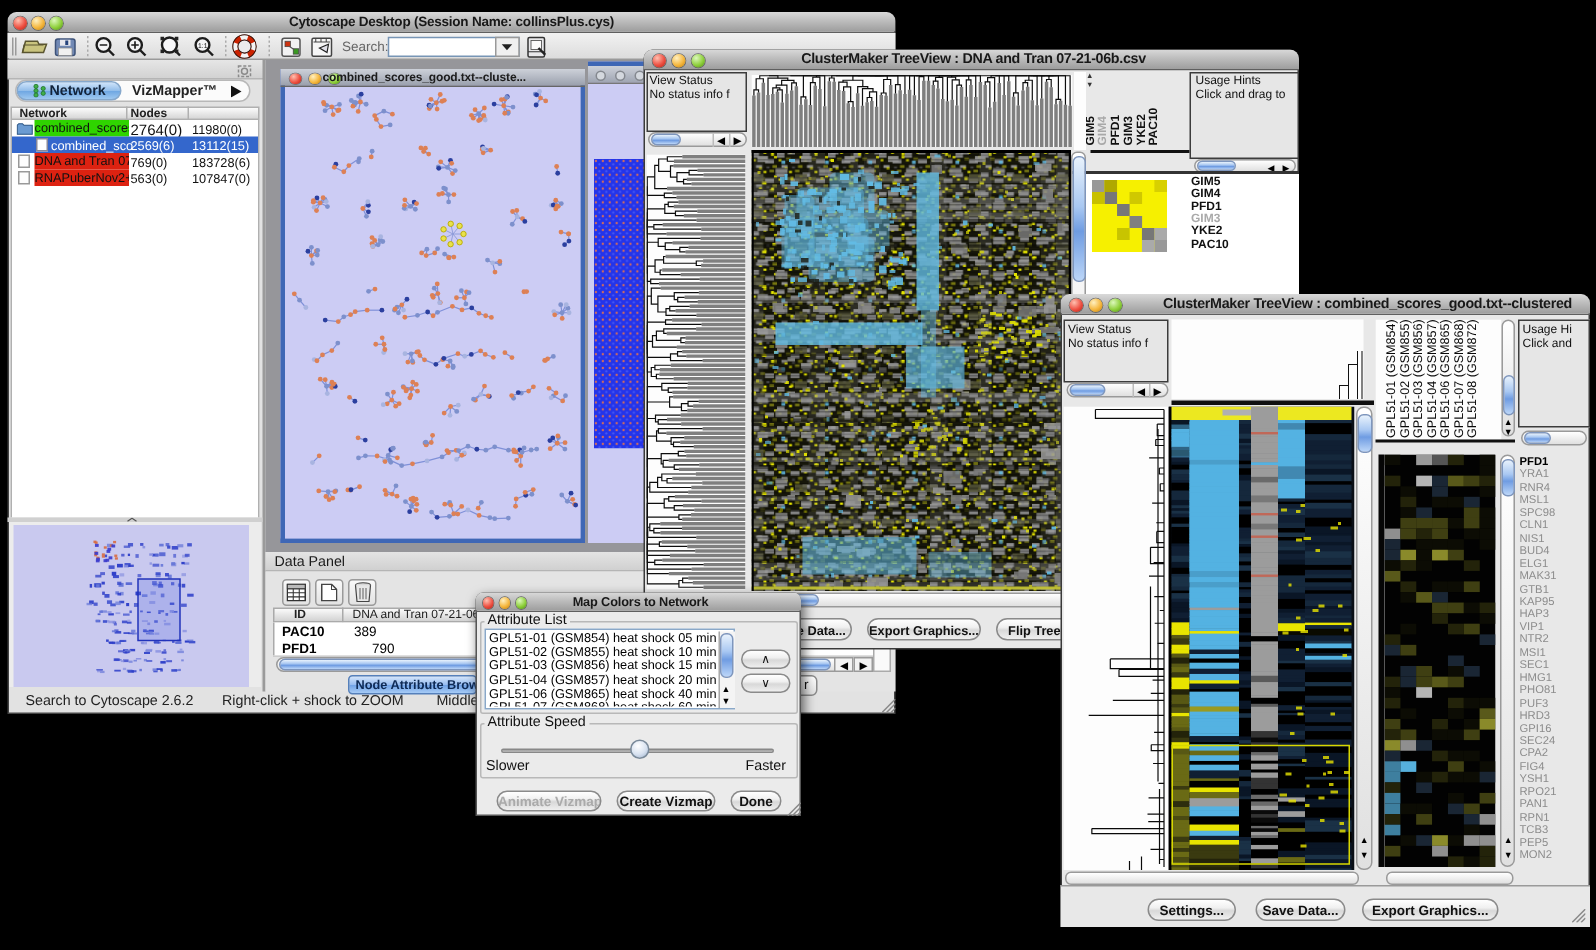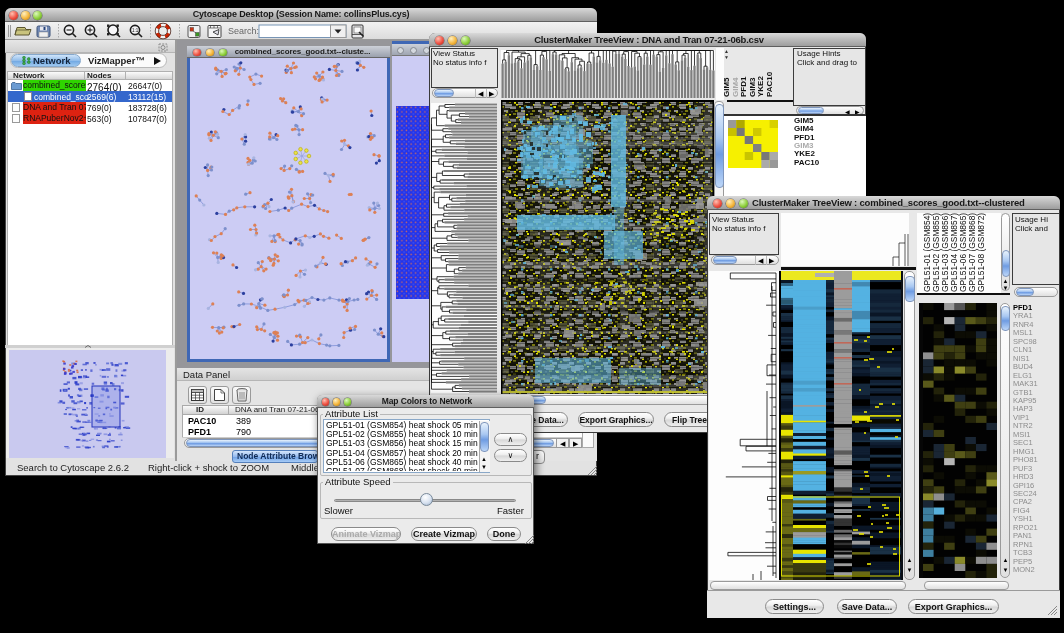--- a/index.html
+++ b/index.html
@@ -107,21 +107,21 @@
 <div style="left:87px;top:71.5px;font-size:8px;font-weight:bold;color:#222">Nodes</div>
 <div style="left:128px;top:81px;font-size:8px;font-weight:bold;color:#222">Edges</div>
 <div class="" style="left:84px;top:71px;width:1px;height:9px;background:#b0b0b0"></div>
 <div class="" style="left:125px;top:71px;width:1px;height:9px;background:#b0b0b0"></div>
 <div class="" style="left:7px;top:80px;width:166px;height:265px;background:#fff;border-left:1px solid #b0b0b0;border-right:1px solid #b0b0b0"></div>
 <div class="" style="left:23px;top:80px;width:63px;height:11px;background:#2fd400;overflow:hidden;font-size:8.5px;line-height:10.5px;color:#111;white-space:nowrap">combined_scores_</div>
 <svg style="left:11px;top:82px" width="11" height="8" viewBox="0 0 11 8">
     <path d="M0.5 7.5 V1.5 L1.5 0.5 H4 L5 1.5 H10.5 V7.5 Z" fill="#6b9bd2" stroke="#2a5585" stroke-width="0.7"></path>
   </svg>
 <div style="left:87px;top:81.5px;font-size:10px;color:#111">2764(0)</div>
-<div style="left:128px;top:81.5px;font-size:8.5px;color:#111">26647(0)</div>
+<div style="left:128px;top:81.5px;font-size:8.5px;color:#111">11980(0)</div>
 <div class="" style="left:8px;top:91px;width:164px;height:11px;background:#3467cc"></div>
 <div class="" style="left:24px;top:92px;width:8px;height:9px;background:#fff;border:0.5px solid #889"></div>
 <div style="left:34px;top:92.5px;font-size:8.5px;color:#fff">combined_sco</div>
 <div style="left:87px;top:92.5px;font-size:8.5px;color:#fff">2569(6)</div>
 <div style="left:128px;top:92.5px;font-size:8.5px;color:#fff">13112(15)</div>
 <div class="" style="left:23px;top:102px;width:63px;height:11px;background:#dd2211;overflow:hidden;font-size:8.5px;line-height:10.5px;color:#111;white-space:nowrap">DNA and Tran 07</div>
 <div class="" style="left:12px;top:103px;width:8px;height:9px;background:#fdfdfd;border:0.5px solid #999"></div>
 <div style="left:87px;top:103.5px;font-size:8.5px;color:#111">769(0)</div>
 <div style="left:128px;top:103.5px;font-size:8.5px;color:#111">183728(6)</div>
 <div class="" style="left:23px;top:113px;width:63px;height:11px;background:#dd2211;overflow:hidden;font-size:8.5px;line-height:10.5px;color:#111;white-space:nowrap">RNAPuberNov2+!</div>
@@ -374,21 +374,21 @@
     <path d="M4 4 V11.5 M6 4 V11.5 M8 4 V11.5" stroke="#666" stroke-width="0.7"></path>
   </svg>
 <div class="" style="left:182px;top:405px;width:410px;height:10px;background:linear-gradient(#fafafa,#d2d2d2);border:1px solid #aaa"></div>
 <div style="left:196px;top:406px;font-size:8px;font-weight:bold;color:#222">ID</div>
 <div style="left:235px;top:406px;font-size:8px;color:#222">DNA and Tran 07-21-06...</div>
 <div class="" style="left:228px;top:405px;width:1px;height:10px;background:#aaa"></div>
 <div class="" style="left:182px;top:415px;width:410px;height:22px;background:#fff;border-left:1px solid #aaa;border-right:1px solid #aaa"></div>
 <div style="left:188px;top:417px;font-size:9px;font-weight:bold;color:#000">PAC10</div>
 <div style="left:236px;top:417px;font-size:9px;color:#000">389</div>
 <div style="left:188px;top:428px;font-size:9px;font-weight:bold;color:#000">PFD1</div>
-<div style="left:236px;top:428px;font-size:9px;color:#000">790</div>
+<div style="left:248px;top:428px;font-size:9px;color:#000">790</div>
 <div class="" style="left:182px;top:437px;width:410px;height:1px;background:#ccc"></div>
 <div class="track" style="left:184px;top:438px;width:399px;height:10px;"></div>
 <div class="aqthumb" style="left:186px;top:439px;width:368px;height:8px;"></div>
 <div class="" style="left:556px;top:438px;width:13px;height:10px;background:#f2f2f2;border:1px solid #9a9a9a"><span style="position:relative;top:0px;left:3px;font-size:7px">◀</span></div>
 <div class="" style="left:569px;top:438px;width:13px;height:10px;background:#f2f2f2;border:1px solid #9a9a9a"><span style="position:relative;top:0px;left:3px;font-size:7px">▶</span></div>
 <div class="" style="left:582px;top:431px;width:12px;height:17px;background:#fafafa;border:1px solid #aaa"></div>
 <div class="" style="left:232px;top:450px;width:86px;height:13px;background:linear-gradient(#d5e6fb,#97bcf0 50%,#70a2e6 52%,#a6cbf6);border:1px solid #5580bb;border-radius:3px;overflow:hidden"></div>
 <div style="left:237px;top:452px;font-size:8.5px;font-weight:bold;color:#0e2a55">Node Attribute Brows</div>
 <div class="" style="left:524px;top:450px;width:21px;height:14px;background:linear-gradient(#fff,#e0e0e0);border:1px solid #8a8a8a;border-radius:4px"></div>
 <div style="left:536px;top:452px;font-size:9px;color:#111">r</div>
@@ -416,21 +416,21 @@
         <circle cx="3.6" cy="3.6" r="0.75" fill="#4a5af2"></circle>
       </pattern>
     </defs>
     <rect width="35" height="193" fill="url(#bm)"></rect>
   </svg>
 <div style="left:187px;top:46px;width:203px;height:316px;background:#ccccf4;border:3px solid #3f67b5;border-top:none"></div>
 <div style="left:187px;top:46px;width:203px;height:12px;background:linear-gradient(#cdd1d9,#9aa0ad);border-bottom:1px solid #666"></div>
 <div style="left:193px;top:48.5px;width:7.5px;height:7.5px;border-radius:50%;background:radial-gradient(circle at 35% 30%,#ffc0b0,#ee5042 55%,#b01f12);box-shadow:0 0 0 0.5px rgba(60,60,60,.6)"></div>
 <div style="left:206px;top:48.5px;width:7.5px;height:7.5px;border-radius:50%;background:radial-gradient(circle at 35% 30%,#fff0c0,#f5b73e 55%,#c07d0a);box-shadow:0 0 0 0.5px rgba(60,60,60,.6)"></div>
 <div style="left:219px;top:48.5px;width:7.5px;height:7.5px;border-radius:50%;background:radial-gradient(circle at 35% 30%,#dcf8bc,#8fd03c 55%,#4d8d10);box-shadow:0 0 0 0.5px rgba(60,60,60,.6)"></div>
-<div style="left:215px;top:48px;width:175px;height:10px;font-size:8px;letter-spacing:-0.1px;font-weight:bold;color:#1c1c1c;text-align:center;white-space:nowrap;overflow:hidden">combined_scores_good.txt--cluste...</div>
+<div style="left:215px;top:48px;width:175px;height:10px;font-size:8px;letter-spacing:-0.1px;font-weight:bold;color:#1c1c1c;text-align:left;white-space:nowrap;overflow:hidden">combined_scores_good.txt--cluste...</div>
 <svg style="left:190px;top:58px" width="197" height="301" viewBox="0 0 197 301">
     <rect width="197" height="301" fill="#ccccf4"></rect>
     <g stroke="#7f90d8" stroke-width="0.8">
       <line x1="31.2" y1="13.3" x2="25.7" y2="10.2"></line>
       <line x1="31.2" y1="13.3" x2="35.2" y2="15.8"></line>
       <line x1="31.2" y1="13.3" x2="27.7" y2="12.2"></line>
       <line x1="31.2" y1="13.3" x2="36.3" y2="11.6"></line>
       <line x1="31.2" y1="13.3" x2="36.0" y2="15.3"></line>
       <line x1="31.2" y1="13.3" x2="32.1" y2="18.4"></line>
       <line x1="31.2" y1="13.3" x2="26.7" y2="15.8"></line>
@@ -2154,21 +2154,21 @@
 <div class="aqthumb" style="left:504px;top:396px;width:42px;height:8px;"></div>
 <div class="aqbtn" style="left:446px;top:412px;width:62px;height:15px;font-size:8.5px;font-weight:bold;line-height:14px">Settings...</div>
 <div class="aqbtn" style="left:512px;top:412px;width:56px;height:15px;font-size:8.5px;font-weight:bold;line-height:14px">Save Data...</div>
 <div class="aqbtn" style="left:578px;top:412px;width:76px;height:15px;font-size:8.5px;font-weight:bold;line-height:14px">Export Graphics...</div>
 <div class="aqbtn" style="left:664px;top:412px;width:70px;height:15px;font-size:8.5px;font-weight:bold;line-height:14px">Flip Tree Nod</div>
 <div class="" style="left:707px;top:196px;width:353px;height:422px;background:#e8e8e8;border-radius:6px 6px 0 0;border:1px solid #3a3a3a"></div>
 <div class="tb" style="left:707px;top:196px;width:353px;height:14px;border-radius:6px 6px 0 0"></div>
 <div class="lt red" style="left:712.5px;top:199px;width:9px;height:9px;"></div>
 <div class="lt yel" style="left:725.5px;top:199px;width:9px;height:9px;"></div>
 <div class="lt grn" style="left:738.5px;top:199px;width:9px;height:9px;"></div>
-<div style="left:752px;top:198px;width:296px;font-size:9.5px;letter-spacing:-0.2px;font-weight:bold;color:#181818;text-align:left;white-space:nowrap;overflow:hidden">ClusterMaker TreeView : combined_scores_good.txt--clustered</div>
+<div style="left:752px;top:198px;width:296px;font-size:9.5px;letter-spacing:-0.2px;font-weight:bold;color:#181818;text-align:right;white-space:nowrap;overflow:hidden">ClusterMaker TreeView : combined_scores_good.txt--clustered</div>
 <div class="panel" style="left:709px;top:213px;width:70px;height:42px;"></div>
 <div style="left:712px;top:216px;font-size:8px;color:#111;line-height:8.5px">View Status<br>No status info f</div>
 <div class="track" style="left:711px;top:255px;width:68px;height:10px;"></div>
 <div class="aqthumb" style="left:713px;top:256px;width:24px;height:8px;"></div>
 <div class="" style="left:755px;top:256px;width:11px;height:9px;border-left:1px solid #bbb"><span style="position:relative;left:2px;font-size:7px">◀</span></div>
 <div class="" style="left:766px;top:256px;width:11px;height:9px;border-left:1px solid #bbb"><span style="position:relative;left:2px;font-size:7px">▶</span></div>
 <div class="" style="left:781px;top:213px;width:128px;height:53px;background:#fdfdfd"></div>
 <svg style="left:781px;top:213px" width="128" height="53" viewBox="0 0 128 53">
     <g stroke="#111" stroke-width="0.7" fill="none">
       <path d="M118 53 V30 H124 V21 M124 30 V53 M127 21 V53"></path>

